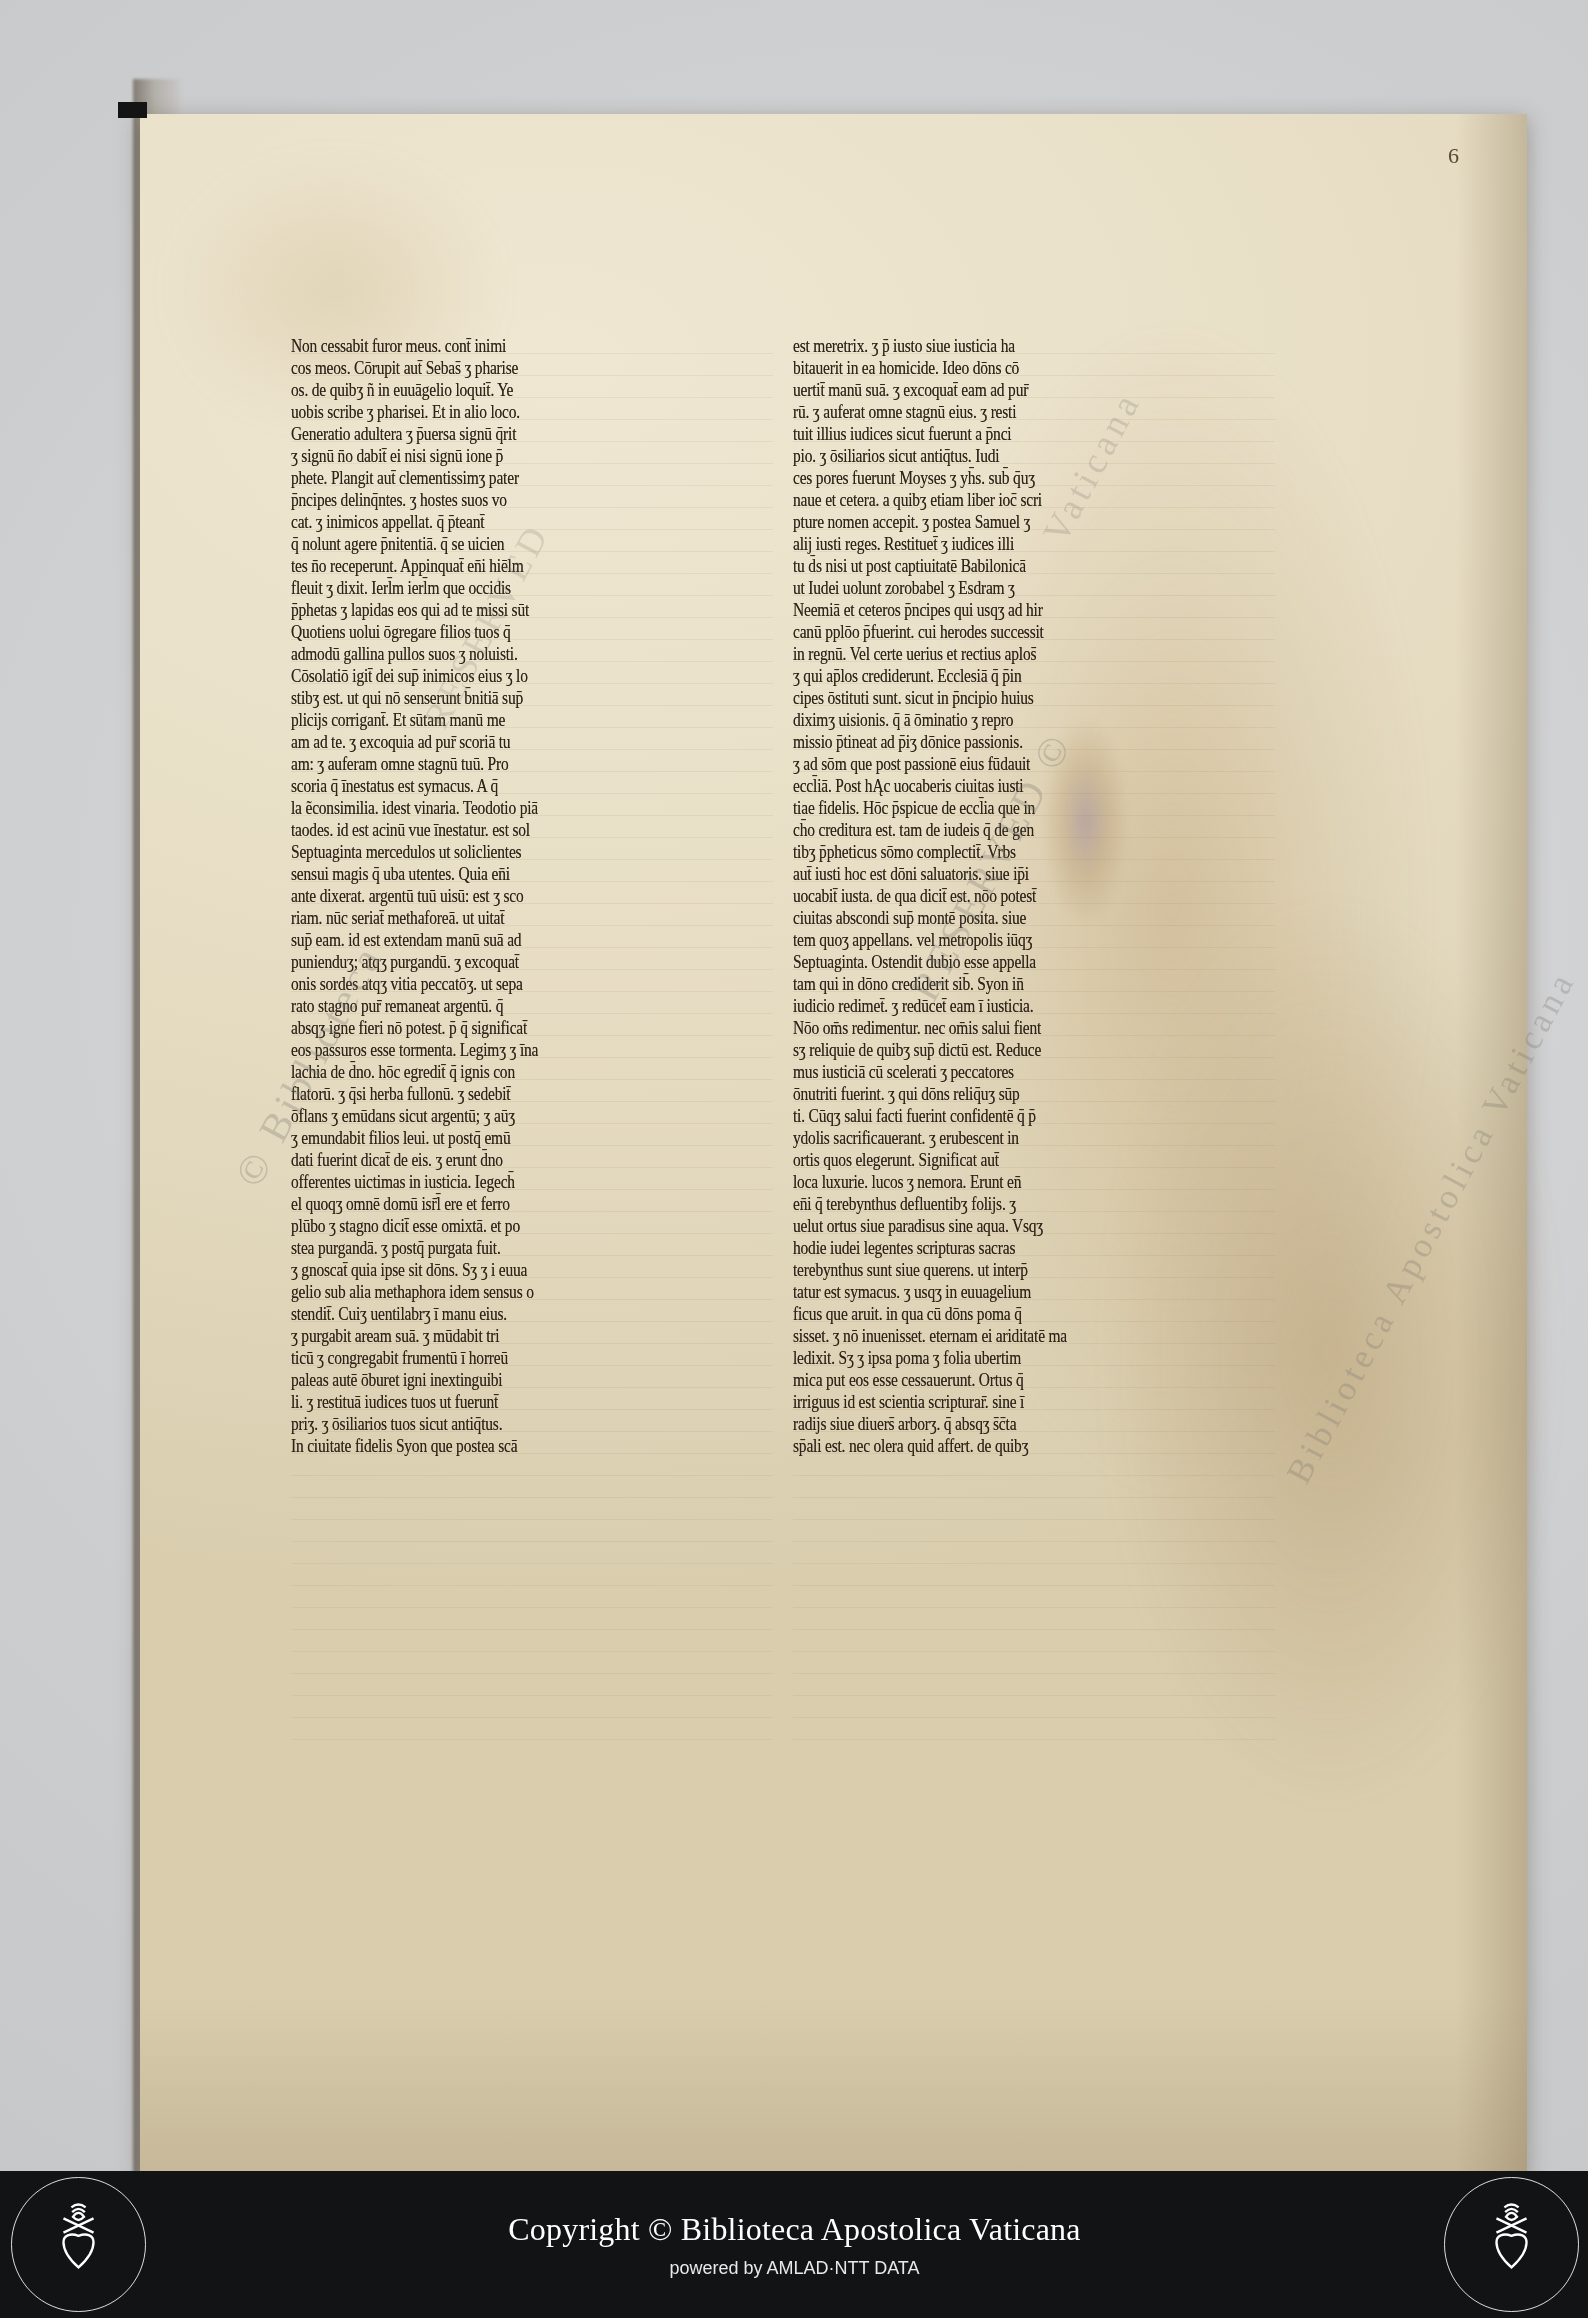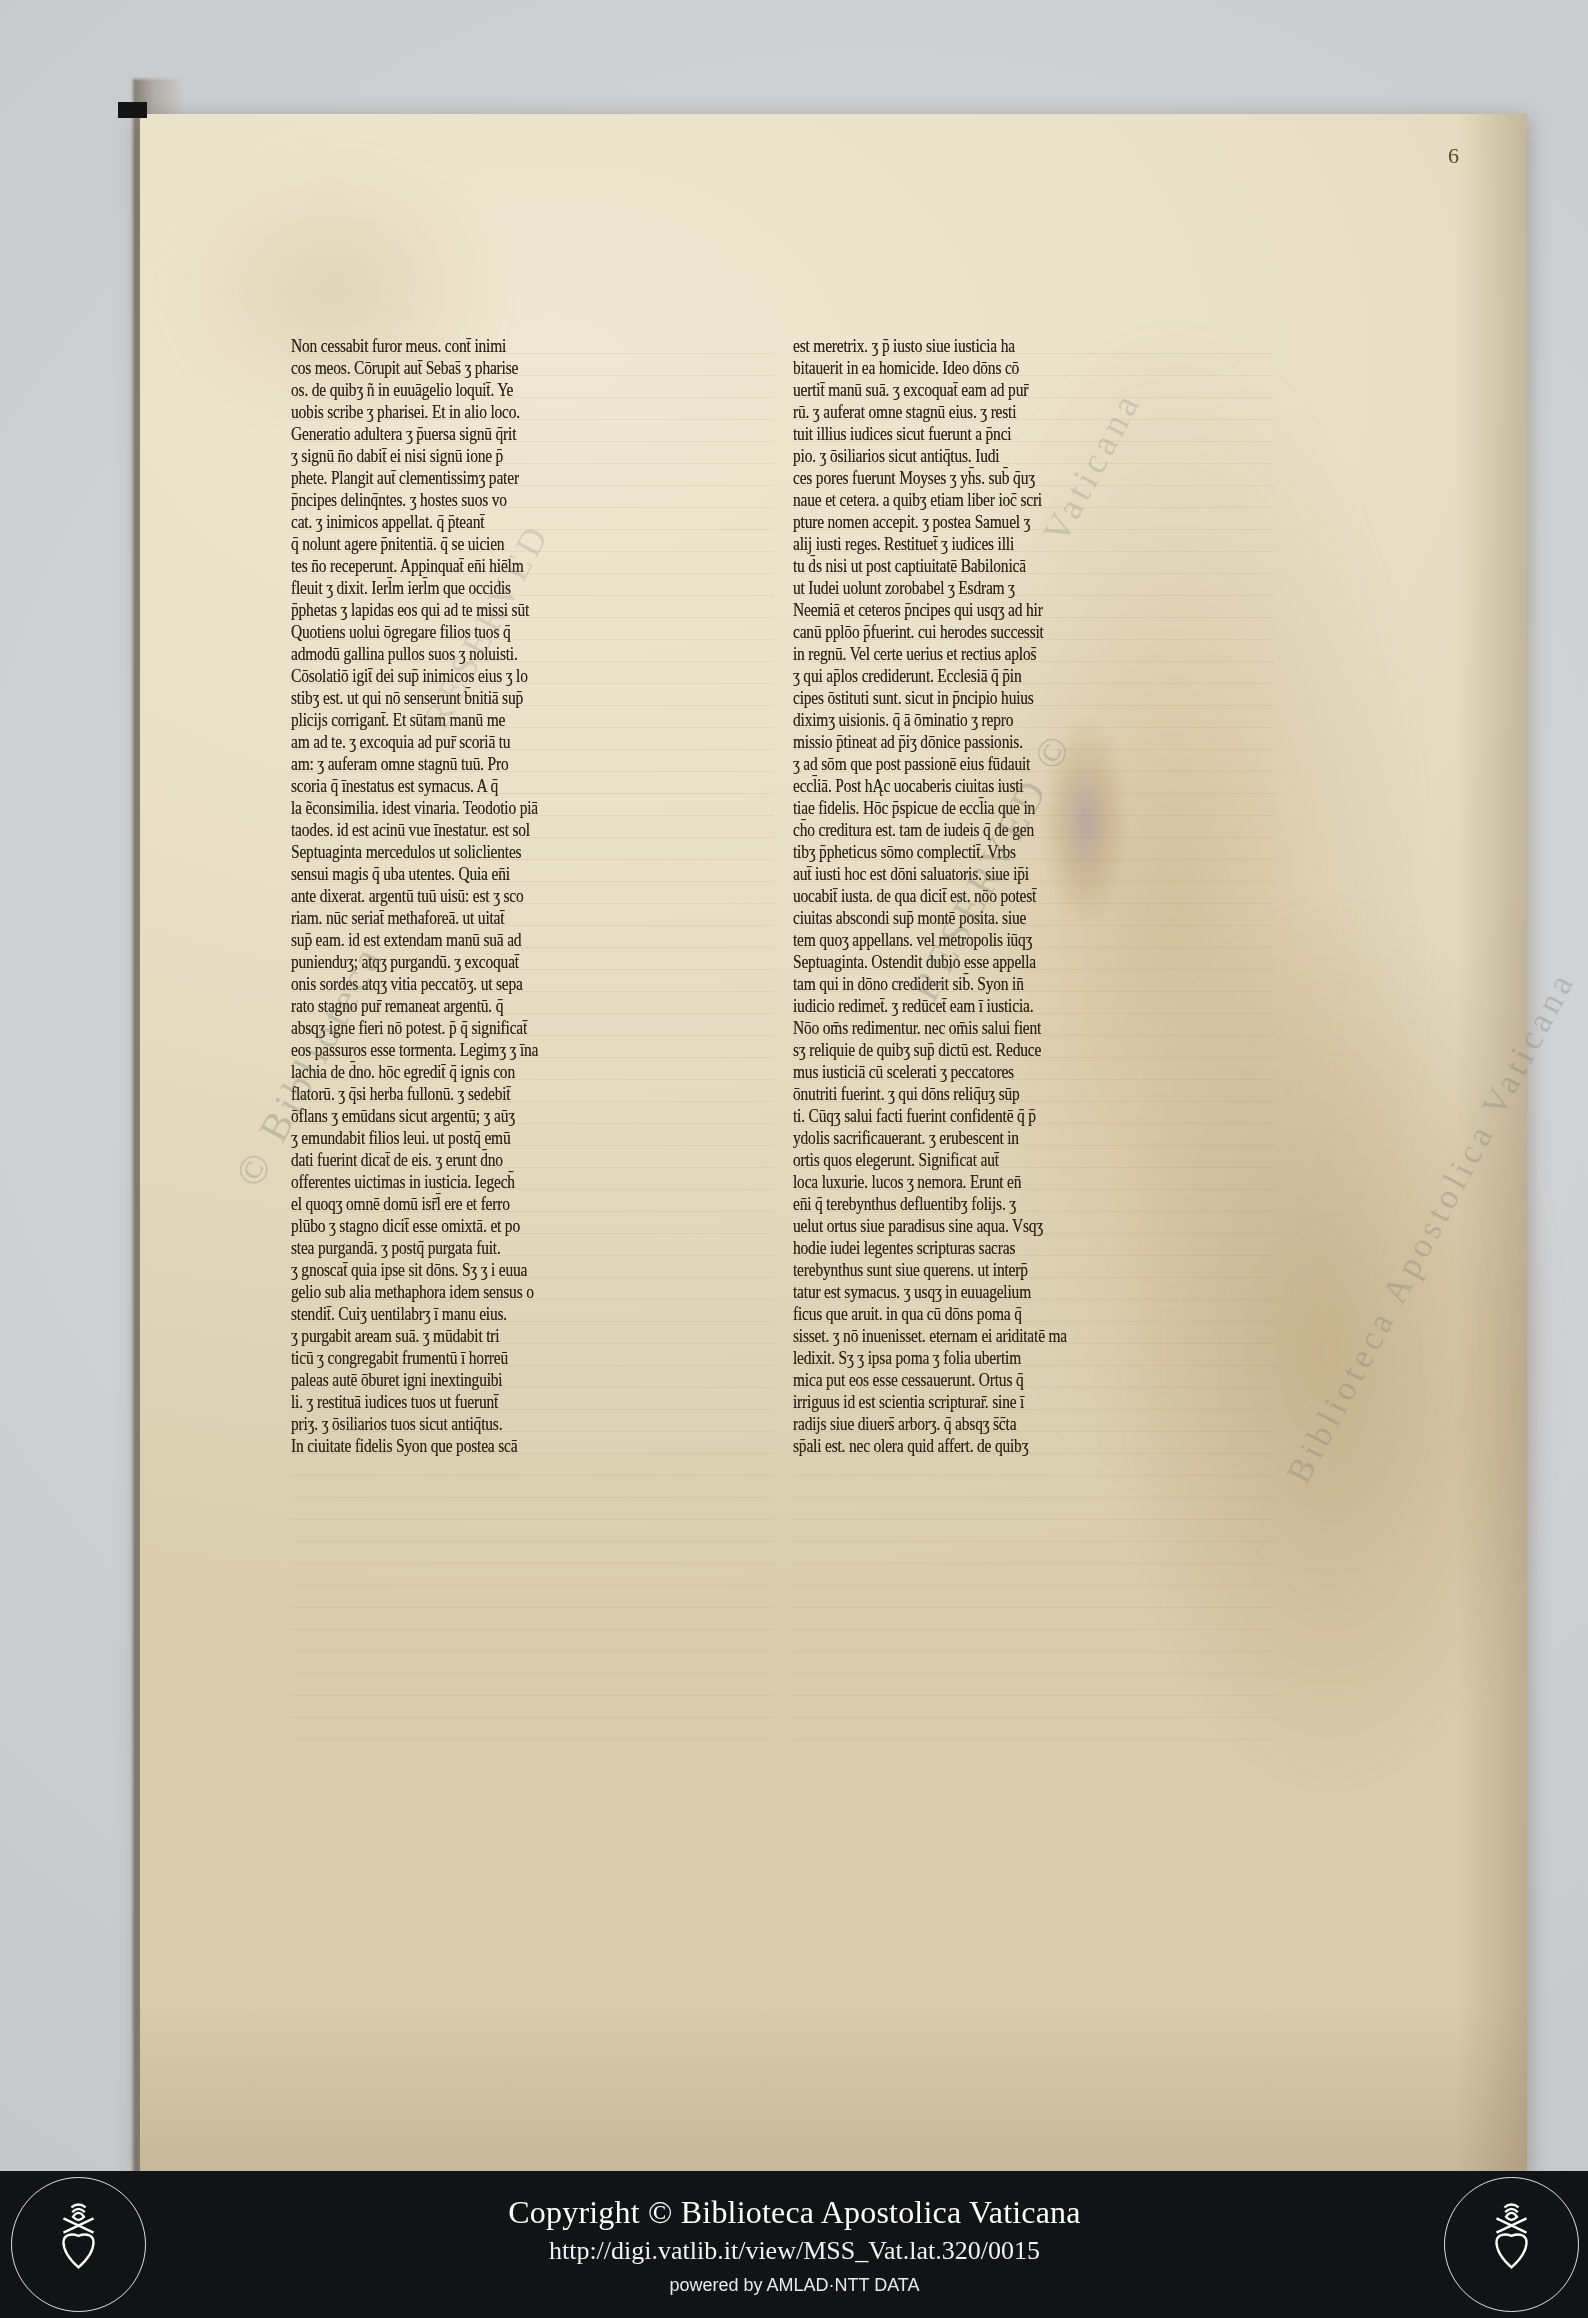--- a/index.html
+++ b/index.html
@@ -390,21 +390,20 @@
   <div class="reg-tab"></div>
 
   <div class="wm wm-4">RESERVED</div>
   <div class="wm wm-5">Vaticana</div>
   <div class="wm wm-1">© Biblioteca</div>
   <div class="wm wm-2">RESERVED ©</div>
   <div class="wm wm-3">Biblioteca Apostolica Vaticana</div>
 
   <div class="footer">
     <div class="cr">Copyright © Biblioteca Apostolica Vaticana</div>
-    <div class="url">http://digi.vatlib.it/view/MSS_Vat.lat.320/0015</div>
     <div class="powered">powered by AMLAD·NTT DATA</div>
 
     <div class="crest left">
       <div class="ring"></div>
       <svg width="87" height="87" viewBox="0 0 110 110" aria-hidden="true">
         <g fill="none" stroke="#ffffff" stroke-width="3">
           <path d="M55 84 C44 74 36 64 36 52 C36 44 44 40 55 44 C66 40 74 44 74 52 C74 64 66 74 55 84 Z"></path>
           <line x1="36" y1="40" x2="74" y2="22"></line>
           <line x1="74" y1="40" x2="36" y2="22"></line>
           <path d="M48 20 q7 -10 14 0 q-7 8 -14 0 Z"></path>

